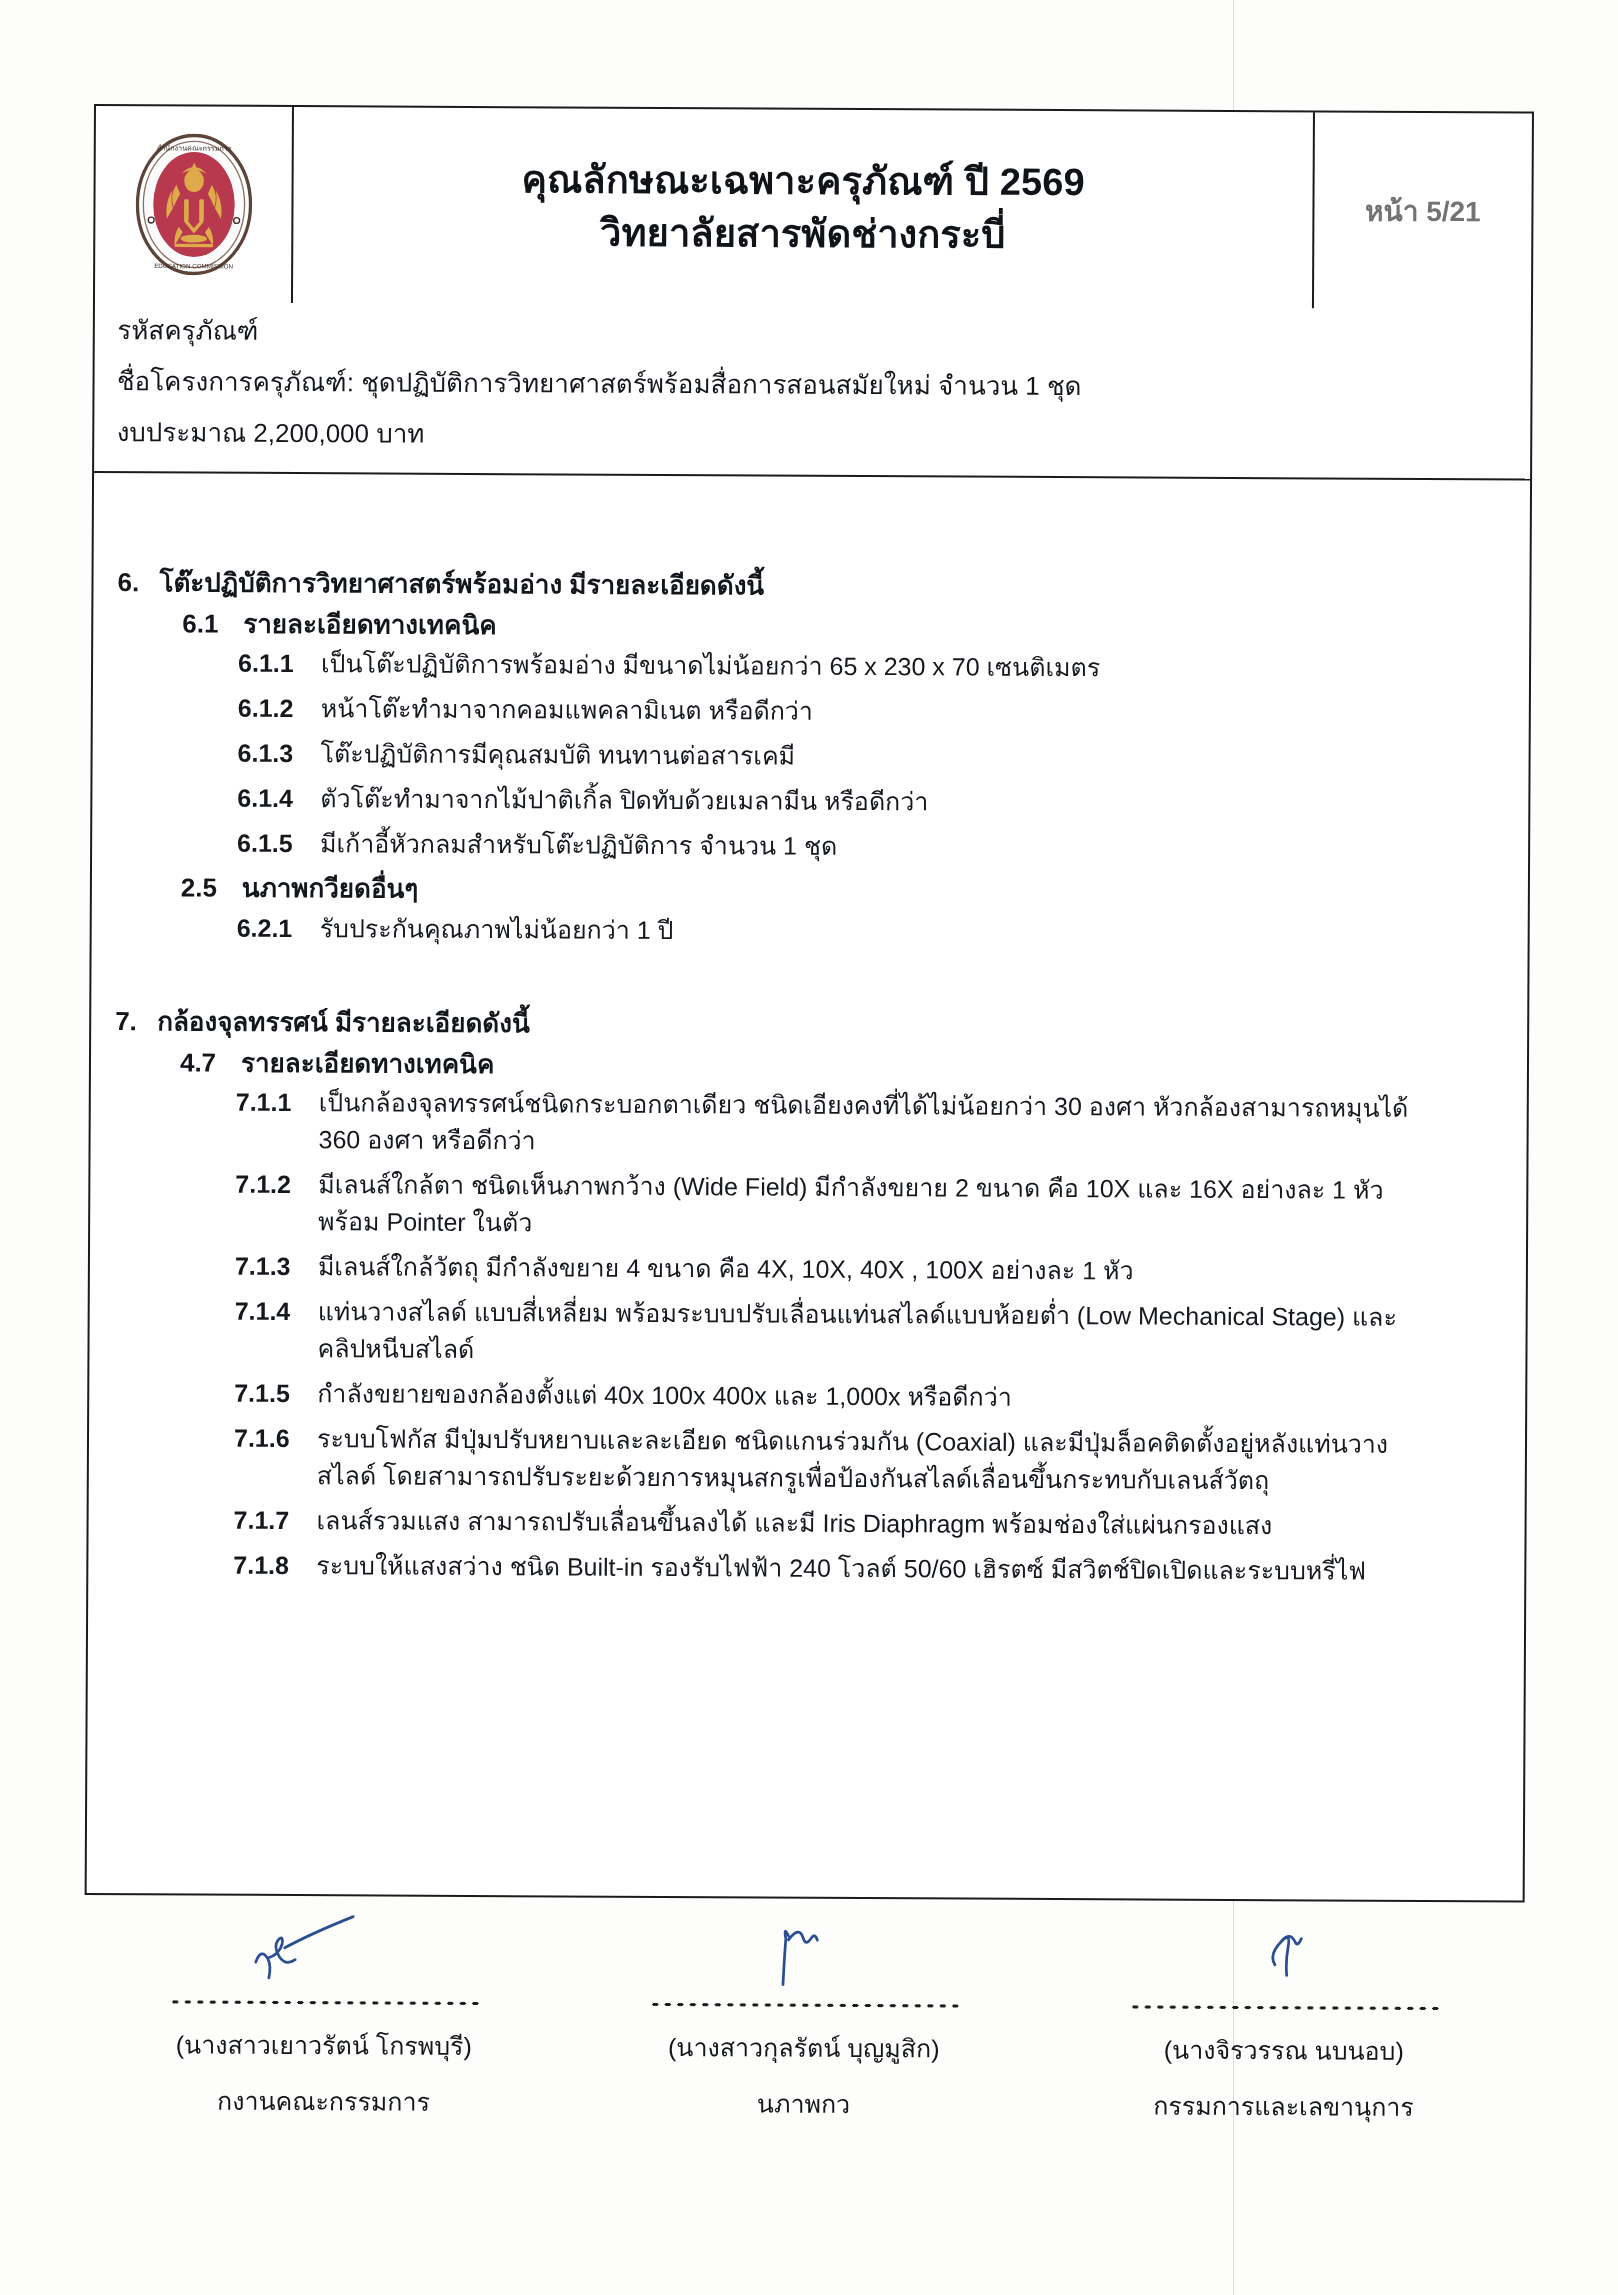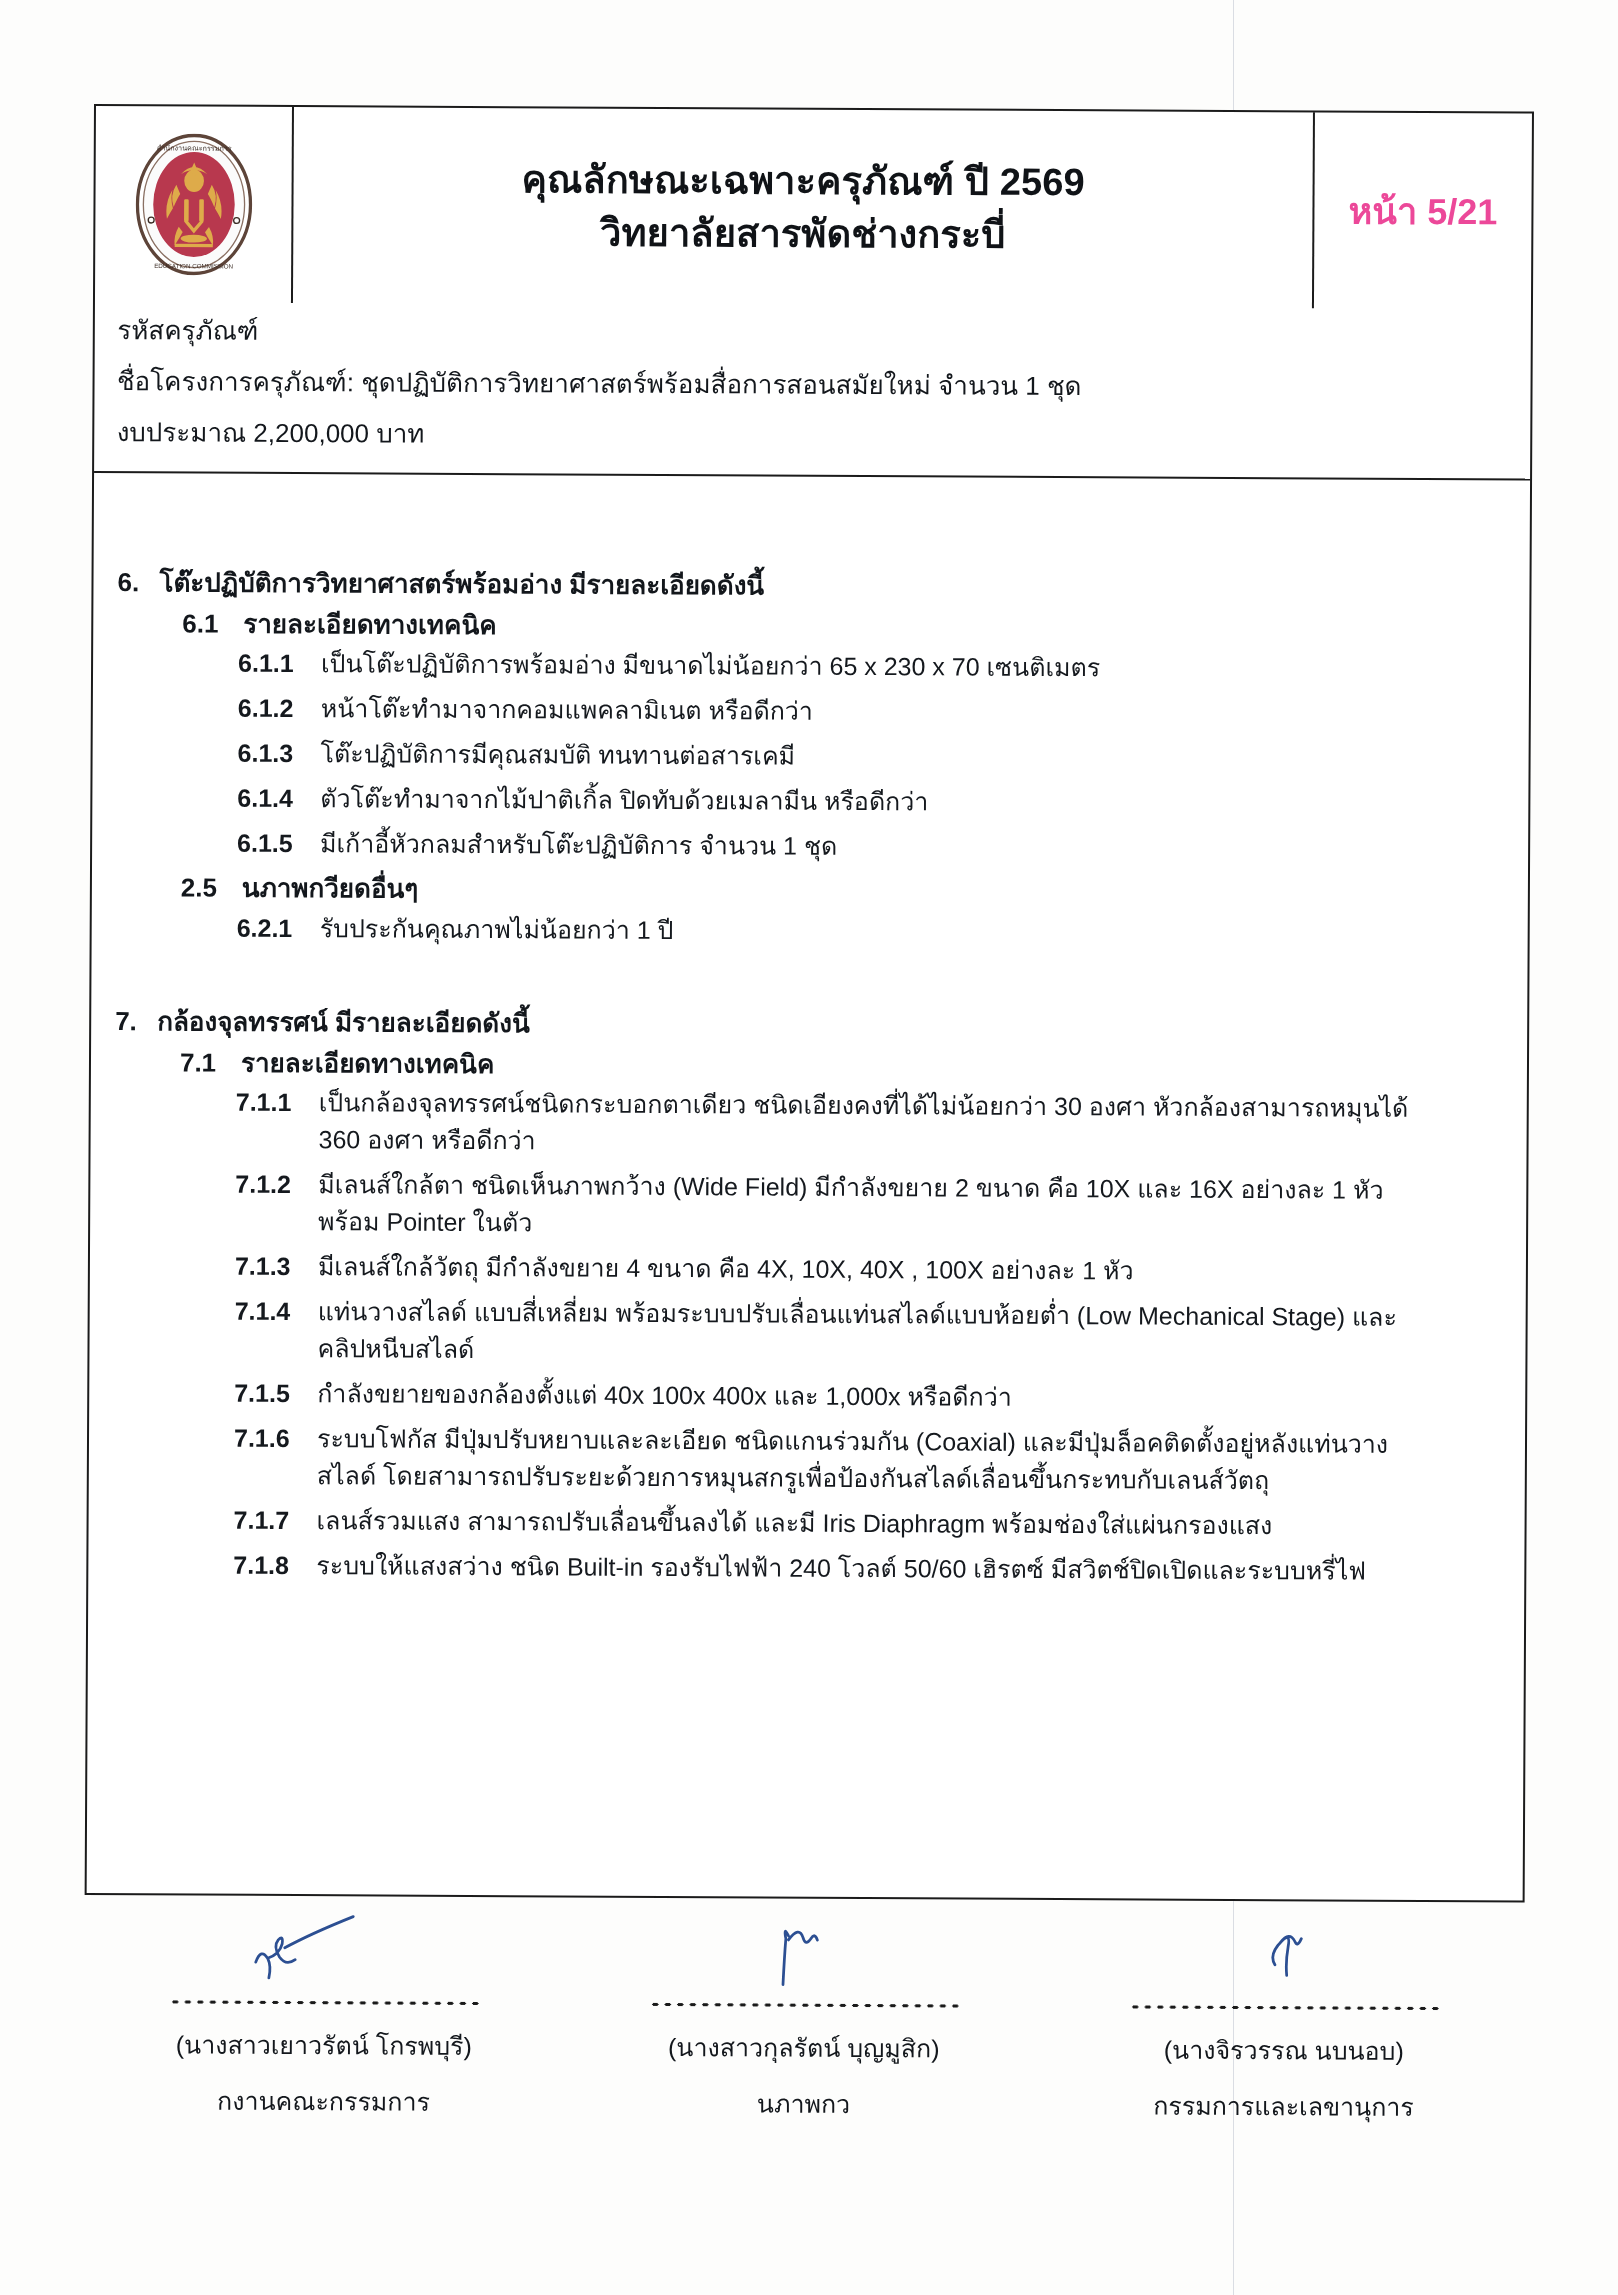--- a/index.html
+++ b/index.html
@@ -87,23 +87,23 @@
   }
   .title-line {
     font-size: 38px;
     font-weight: 700;
     letter-spacing: 0.1px;
     color: #101317;
     line-height: 1.15;
     white-space: nowrap;
   }
   .page-label {
-    font-size: 36px;
+    font-size: 28px;
     font-weight: 700;
-    color: #ec4899;
+    color: #737373;
     white-space: nowrap;
   }
 
   
   .emblem {
     position: relative;
     width: 117px;
     height: 142px;
   }
   .emblem svg { display: block; width: 100%; height: 100%; }
@@ -343,21 +343,21 @@
         </div>
 
         <div class="gap-lg"></div>
 
         <div class="sec">
           <span class="sec-num">7.</span>
           <span class="sec-txt">กล้องจุลทรรศน์  มีรายละเอียดดังนี้</span>
         </div>
 
         <div class="sub">
-          <span class="sub-num">7.1</span>
+          <span class="sub-num">4.7</span>
           <span class="sub-txt">รายละเอียดทางเทคนิค</span>
         </div>
 
         <div class="item">
           <span class="item-num">7.1.1</span>
           <span class="item-txt">เป็นกล้องจุลทรรศน์ชนิดกระบอกตาเดียว  ชนิดเอียงคงที่ได้ไม่น้อยกว่า 30 องศา หัวกล้องสามารถหมุนได้ 360 องศา หรือดีกว่า</span>
         </div>
         <div class="item">
           <span class="item-num">7.1.2</span>
           <span class="item-txt">มีเลนส์ใกล้ตา ชนิดเห็นภาพกว้าง (Wide Field) มีกำลังขยาย 2 ขนาด คือ 10X และ 16X อย่างละ 1 หัว พร้อม Pointer ในตัว</span>

